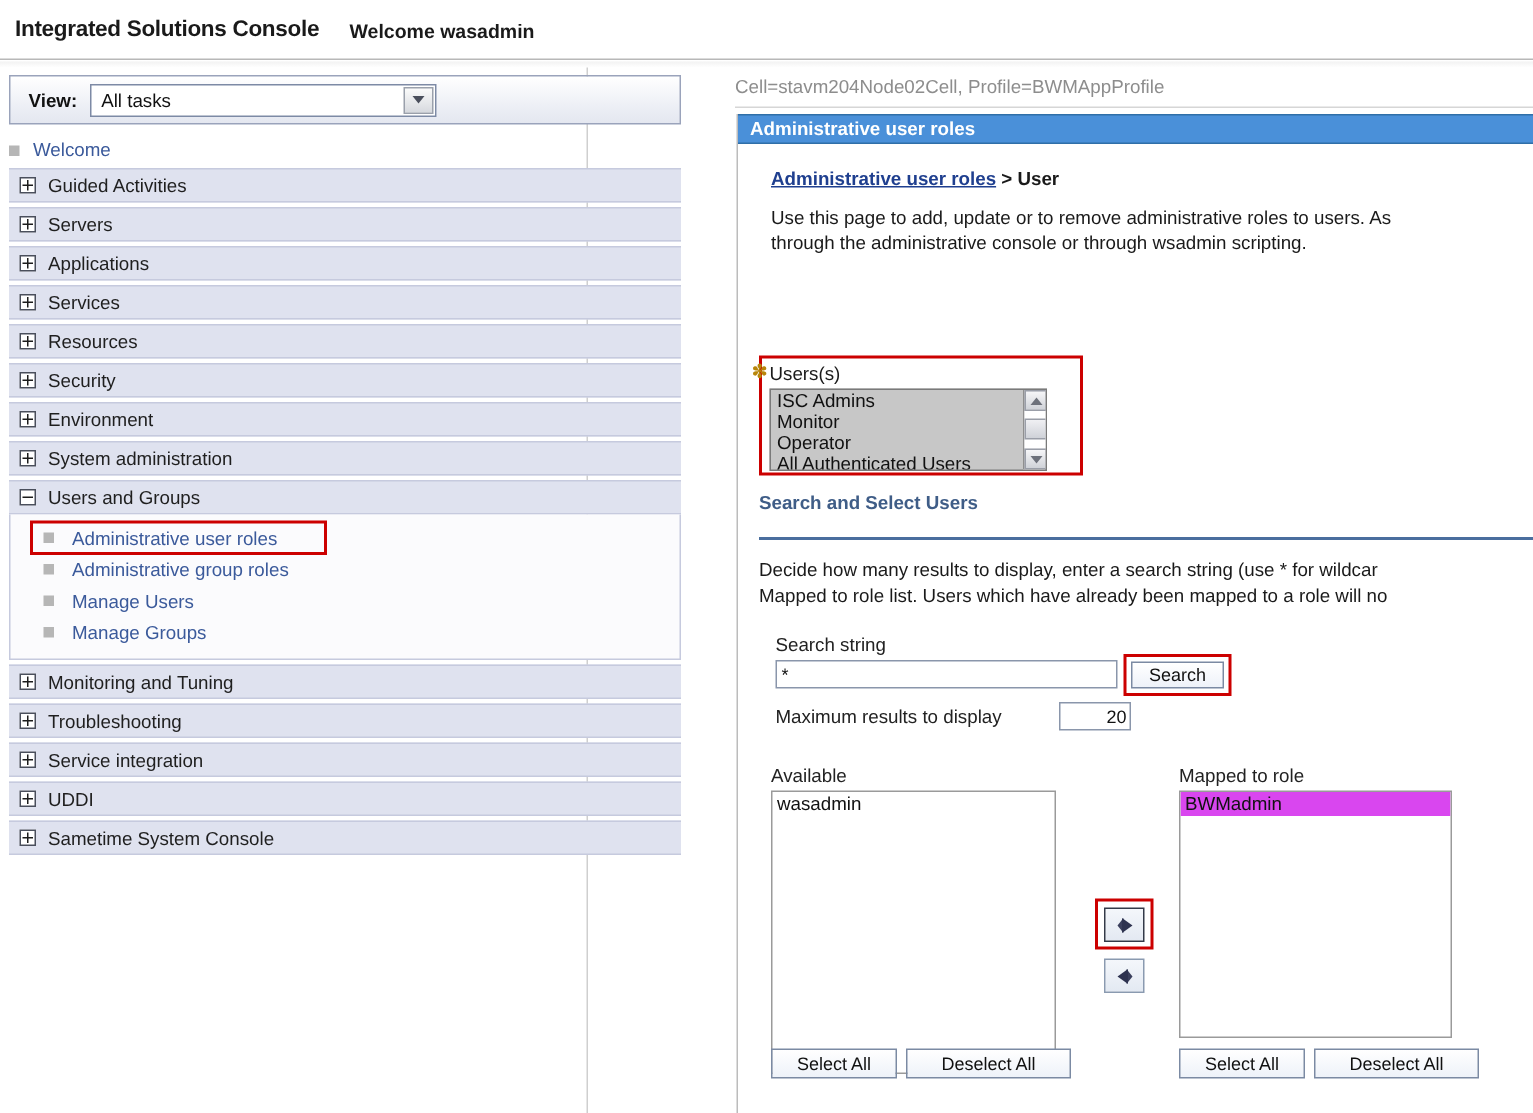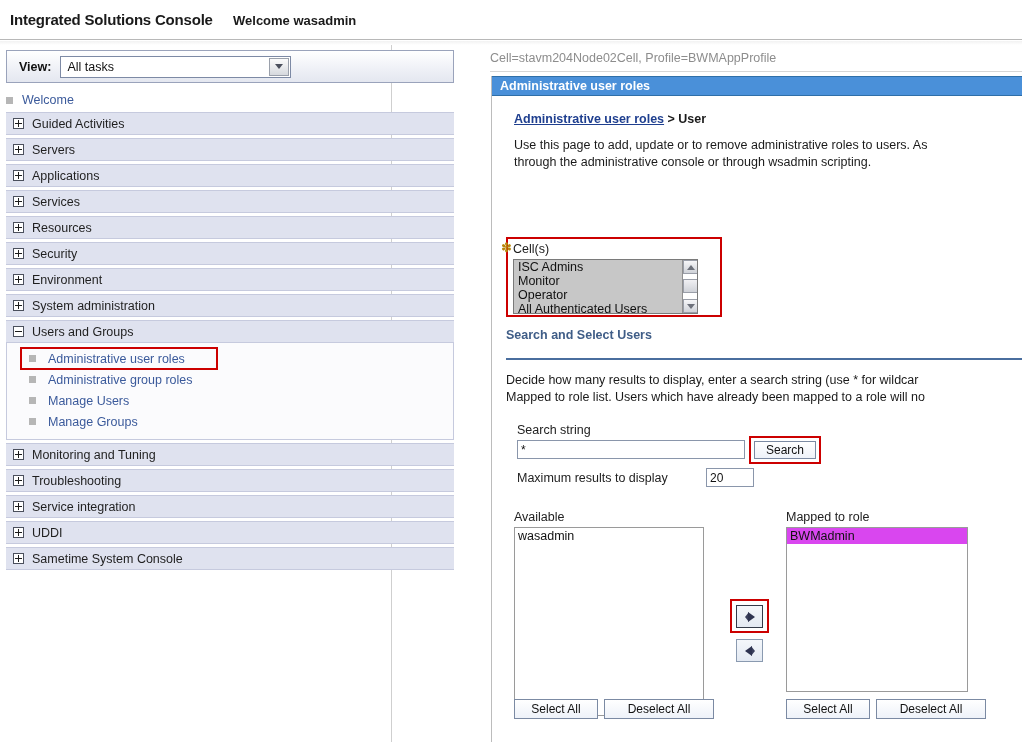--- a/index.html
+++ b/index.html
@@ -285,21 +285,21 @@
     border:1px solid #7b8aa3;
     font-family:"Liberation Sans", sans-serif; font-size:12px;
     color:#111; cursor:pointer; padding:0; line-height:16px;
   }
   #maxres-label { position:absolute; left:25px; top:375px; font-size:12.5px; }
   #maxres-input {
     position:absolute; left:214px; top:372px;
     width:48px; height:19px;
     border:1px solid #8a96ab; background:#ffffff;
     font-family:"Liberation Sans", sans-serif; font-size:12px;
-    padding-left:3px; color:#111;
+    padding-left:3px; color:#111;text-align:right;
   }
 
   
   #available-label { position:absolute; left:22px; top:414px; font-size:12.5px; }
   #available-list {
     position:absolute; left:22px; top:431px;
     width:190px; height:189px;
     border:1px solid #9a9a9a; background:#ffffff; overflow:hidden;
   }
   #mapped-label { position:absolute; left:294px; top:414px; font-size:12.5px; }
@@ -486,21 +486,21 @@
         <a href="#" class="breadcrumb-link">Administrative user roles</a><span class="breadcrumb-sep"> &gt; </span><span class="breadcrumb-current">User</span>
       </div>
 
       <div class="desc">
         <div>Use this page to add, update or to remove administrative roles to users. As</div>
         <div>through the administrative console or through wsadmin scripting.</div>
       </div>
 
       <div id="roles-callout"></div>
       <span id="roles-required">✽</span>
-      <div id="roles-label">Cell(s)</div>
+      <div id="roles-label">Users(s)</div>
       <div id="roles-listbox">
         <div id="roles-options">
             <div class="role-option">ISC Admins</div>
             <div class="role-option">Monitor</div>
             <div class="role-option">Operator</div>
             <div class="role-option">All Authenticated Users</div>
           </div>
         <div id="roles-scrollbar">
           <div class="sb-btn">
               <span class="sb-up-tri"></span>

